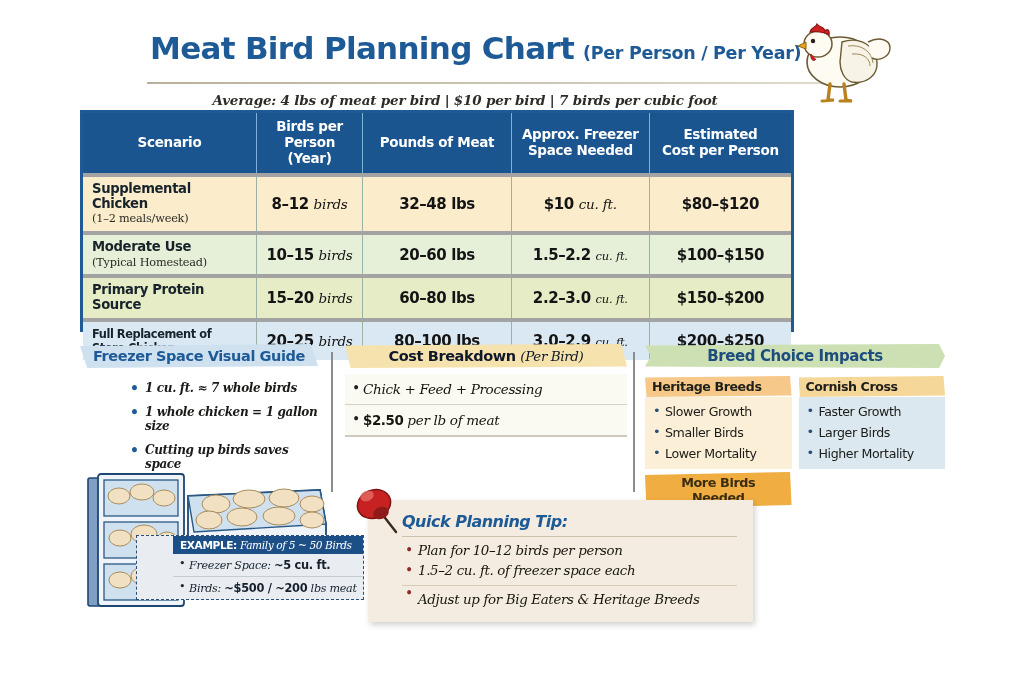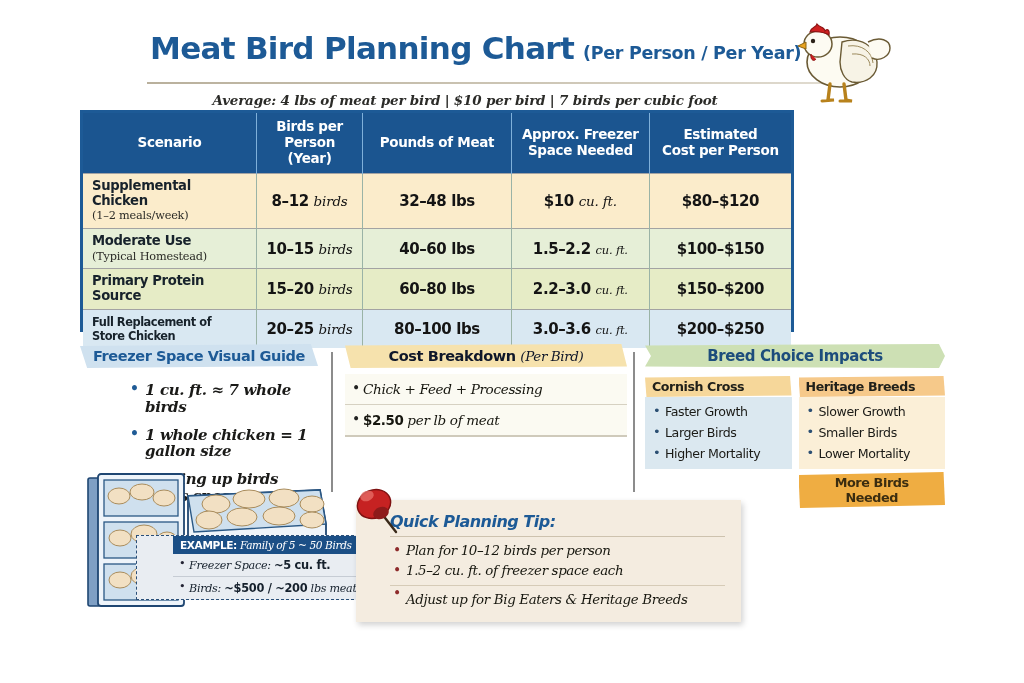--- a/index.html
+++ b/index.html
@@ -48,21 +48,21 @@
     background:#1b5590;color:#ffffff;
     font-family:"DejaVu Sans", sans-serif;font-weight:bold;
     font-size:13.5px;line-height:1.18;letter-spacing:-0.3px;
     text-align:center;vertical-align:middle;
     border-right:1px solid #7fb0da;
     padding:6px 3px;height:48px;box-sizing:border-box;
   }
   table.main th:last-child{border-right:none;}
   table.main td{
     border-right:1px solid #9ab3a6;
-    border-top:1px solid #a3a3a3;
+    border-top:4px solid #a3a3a3;
     vertical-align:middle;padding:5px 9px;
   }
   table.main td:last-child{border-right:none;}
   .c-scn{text-align:left;}
   .scn-main{
     font-family:"DejaVu Sans", sans-serif;font-weight:bold;font-size:13.2px;
     color:#17222b;letter-spacing:-0.35px;line-height:1.12;
   }
   .scn-small{
     font-family:"DejaVu Serif", serif;font-size:11.3px;color:#2a2a26;
@@ -100,21 +100,21 @@
 
   
   .p-freezer{position:absolute;left:80px;top:0;width:238px;}
   .rb-blue .rb-bg{background:#cfe1ef;
     clip-path:polygon(0 8%,97% 0,100% 92%,3% 100%);}
   .rb-blue .rb-label{color:#1d5a96;}
   .flist{margin:14px 0 0 10px;}
   .flist li{
     list-style:none;position:relative;padding-left:15px;margin-bottom:11px;
     font-family:"DejaVu Serif", serif;font-style:italic;font-weight:bold;
-    font-size:15px;color:#1a1a18;letter-spacing:-0.35px;line-height:1.12;
+    font-size:12px;color:#1a1a18;letter-spacing:-0.35px;line-height:1.12;
   }
   .flist li:before{content:"\2022";position:absolute;left:0;top:-1px;
     color:#1f5b96;font-size:14px;font-style:normal;}
 
   
   .p-cost{position:absolute;left:345px;top:0;width:282px;}
   .rb-gold .rb-bg{background:#f6e2ad;
     clip-path:polygon(0 6%,98% 0,100% 94%,2% 100%);}
   .rb-gold .rb-label{color:#0f172a;}
   .cost-box{margin-top:6px;background:#fbfaf2;border-bottom:2px solid #cfcabb;}
@@ -178,21 +178,21 @@
     position:relative;padding:4px 6px 4px 16px;
     font-family:"DejaVu Serif", serif;font-style:italic;font-size:11.2px;
     color:#15202c;letter-spacing:-0.3px;border-bottom:1px solid #c6ccd4;
   }
   .ex-row:last-child{border-bottom:none;}
   .ex-row:before{content:"\2022";position:absolute;left:6px;top:3px;font-style:normal;color:#223;}
   .ex-row b{font-family:"DejaVu Sans", sans-serif;font-weight:bold;font-style:normal;font-size:11.4px;}
 
   
   .tip-note{
-    position:absolute;left:356px;top:500px;width:385px;height:122px;
+    position:absolute;left:368px;top:500px;width:385px;height:122px;
     background:#f4ece0;
     box-shadow:2px 3px 6px rgba(0,0,0,.18);
   }
   .tip-inner{padding:12px 16px 8px 34px;}
   .tip-title{
     font-family:"DejaVu Sans", sans-serif;font-weight:bold;font-style:italic;
     font-size:16px;color:#1d5a96;letter-spacing:-0.5px;
     padding-bottom:5px;border-bottom:1.5px solid #cdc2ae;
   }
   .tip-list{margin-top:6px;}
@@ -272,40 +272,40 @@
           <td class="cell-c">32–48 lbs</td>
           <td class="cell-c"><span>$10</span> <span class="u">cu. ft.</span></td>
           <td class="cell-c">$80–$120</td>
         </tr>
         <tr class="r2">
           <td class="c-scn">
             <div class="scn-main">Moderate Use</div>
             <div class="scn-small">(Typical Homestead)</div>
           </td>
           <td class="cell-c"><span>10–15</span> <span class="u">birds</span></td>
-          <td class="cell-c">40–60 lbs</td>
+          <td class="cell-c">20–60 lbs</td>
           <td class="cell-c"><span>1.5–2.2</span> <span class="u-s">cu. ft.</span></td>
           <td class="cell-c">$100–$150</td>
         </tr>
         <tr class="r3">
           <td class="c-scn">
             <div class="scn-main">Primary Protein Source</div>
           </td>
           <td class="cell-c"><span>15–20</span> <span class="u">birds</span></td>
           <td class="cell-c">60–80 lbs</td>
           <td class="cell-c"><span>2.2–3.0</span> <span class="u-s">cu. ft.</span></td>
           <td class="cell-c">$150–$200</td>
         </tr>
         <tr class="r4">
           <td class="c-scn">
             <div class="scn-tight">Full Replacement of Store Chicken</div>
           </td>
           <td class="cell-c"><span>20–25</span> <span class="u">birds</span></td>
           <td class="cell-c">80–100 lbs</td>
-          <td class="cell-c"><span>3.0–3.6</span> <span class="u-s">cu. ft.</span></td>
+          <td class="cell-c"><span>3.0–2.9</span> <span class="u-s">cu. ft.</span></td>
           <td class="cell-c">$200–$250</td>
         </tr>
       </tbody>
     </table>
   </div>
 
   <div class="panels">
 
     <div class="vdiv" style="left:331px;top:8px;height:140px;"></div>
     <div class="vdiv" style="left:633px;top:8px;height:140px;"></div>
@@ -335,36 +335,36 @@
         <div class="cost-row"><b>$2.50</b><span> per lb of meat</span></div>
       </div>
     </div>
 
     <div class="p-breed">
       <div class="ribbon rb-green">
         <span class="rb-bg"></span>
         <span class="rb-label">Breed Choice Impacts</span>
       </div>
       <div class="breed-cols">
-        <div class="bcol">
-          <div class="bhead gold">Cornish Cross</div>
-          <div class="blist blue">
-            <div>Faster Growth</div>
-            <div>Larger Birds</div>
-            <div>Higher Mortality</div>
-          </div>
-        </div>
         <div class="bcol">
           <div class="bhead org">Heritage Breeds</div>
           <div class="blist cream">
             <div>Slower Growth</div>
             <div>Smaller Birds</div>
             <div>Lower Mortality</div>
           </div>
           <div class="more-badge">More Birds Needed</div>
+        </div>
+        <div class="bcol">
+          <div class="bhead gold">Cornish Cross</div>
+          <div class="blist blue">
+            <div>Faster Growth</div>
+            <div>Larger Birds</div>
+            <div>Higher Mortality</div>
+          </div>
         </div>
       </div>
     </div>
   </div>
 
   <svg class="freezer-art" viewBox="0 0 250 145">
 
     <rect x="4" y="6" width="12" height="128" rx="2" fill="#7f9fc4" stroke="#1f4672" stroke-width="1.6"></rect>
     <rect x="14" y="2" width="86" height="132" rx="3" fill="#eef4fa" stroke="#1f4672" stroke-width="1.8"></rect>
     <rect x="20" y="8" width="74" height="36" fill="#cfe0ee" stroke="#2a5885" stroke-width="1.3"></rect>

